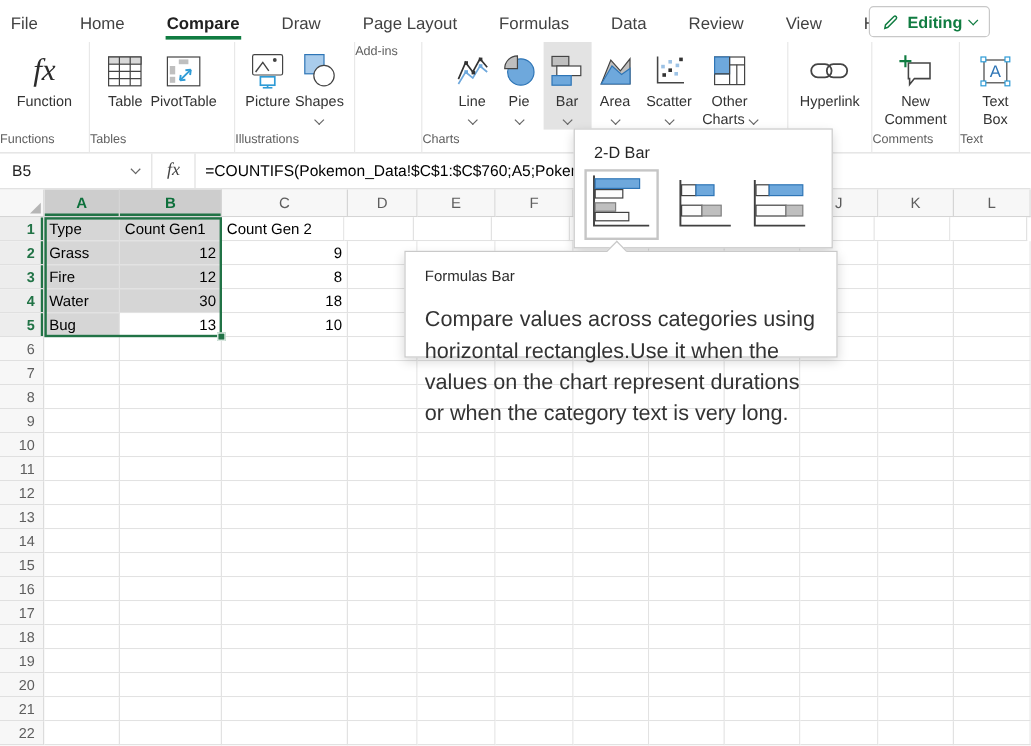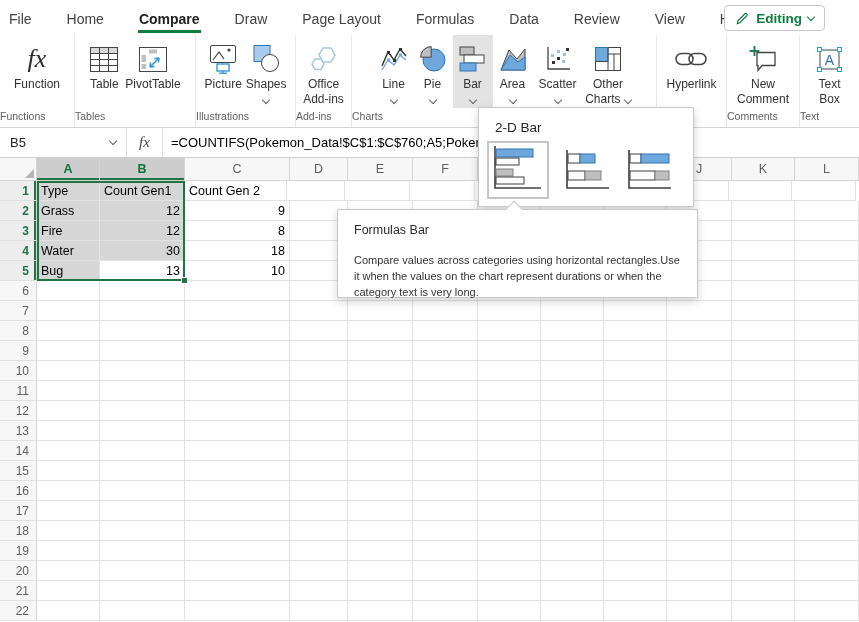--- a/index.html
+++ b/index.html
@@ -74,21 +74,21 @@
   #bar-panel .ptitle { font-size:13.5px; color:#252525; padding:12px 0 4px 16px; }
   #bar-panel .picons { display:flex; align-items:flex-start; gap:16px; padding:2px 0 0 8px; }
   .opt-frame { border:2px solid #C6C6C6; background:#fff; padding:3px 4px; }
   .opt-plain { padding:5px 0 0 0; margin-top:4px; }
   
   #bar-tooltip { position:absolute; left:337px; top:209px; width:361px; height:89px;
     background:#fff; border:1px solid #C9C9C9; box-shadow:0 4px 9px rgba(0,0,0,.16); z-index:60; padding:13px 16px; }
   #bar-tooltip .caret { position:absolute; left:170px; top:-7px; width:12px; height:12px;
     background:#fff; border-left:1px solid #C9C9C9; border-top:1px solid #C9C9C9; transform:rotate(45deg); }
   #bar-tooltip .ttitle { font-size:12.5px; color:#2b2b2b; }
-  #bar-tooltip .tbody { font-size:11px; color:#333; margin-top:16px; line-height:1.45; }
+  #bar-tooltip .tbody { font-size:18px; color:#333; margin-top:16px; line-height:1.45; }
 </style>
 </head>
 <body>
 
 <div id="app">
 
   <div id="menubar">
     <span style="display:flex;align-items:center;">
         <span class="menu-tab">File</span>
         <span class="menu-tab">Home</span>
@@ -180,31 +180,20 @@
               </svg>
           </div>
           <div class="blabel">Shapes</div>
           <span class="chev gray dd"></span>
         </div>
       </div>
       <div class="glabel">Illustrations</div>
     </div>
 
     <div class="rgroup" style="width:56px">
-      <div class="btnrow">
-        <div class="rbtn">
-          <div class="icon">
-            <svg width="32" height="30" viewBox="0 0 32 30">
-                <path d="M17 2 h8 l4 7 -4 7 h-8 l-4 -7 Z" fill="#fff" stroke="#A8C6E5" stroke-width="1.5" transform="translate(-2,2)"></path>
-                <path d="M7 15 h6 l3 5.2 -3 5.2 h-6 l-3 -5.2 Z" fill="#fff" stroke="#A8C6E5" stroke-width="1.5"></path>
-              </svg>
-          </div>
-          <div class="blabel two" style="width:52px">Office Add-ins</div>
-        </div>
-      </div>
       <div class="glabel">Add-ins</div>
     </div>
 
     <div class="rgroup" style="width:305px">
       <div class="btnrow">
         <div class="rbtn" style="width:38px">
           <div class="icon">
             <svg width="28" height="26" viewBox="0 0 28 26">
                 <polyline points="2,20 8,6 14,14 20,3 26,10" fill="none" stroke="#333" stroke-width="1.4"></polyline>
                 <polyline points="2,24 8,14 14,19 20,9 26,14" fill="none" stroke="#6EA8DC" stroke-width="1.4"></polyline>

